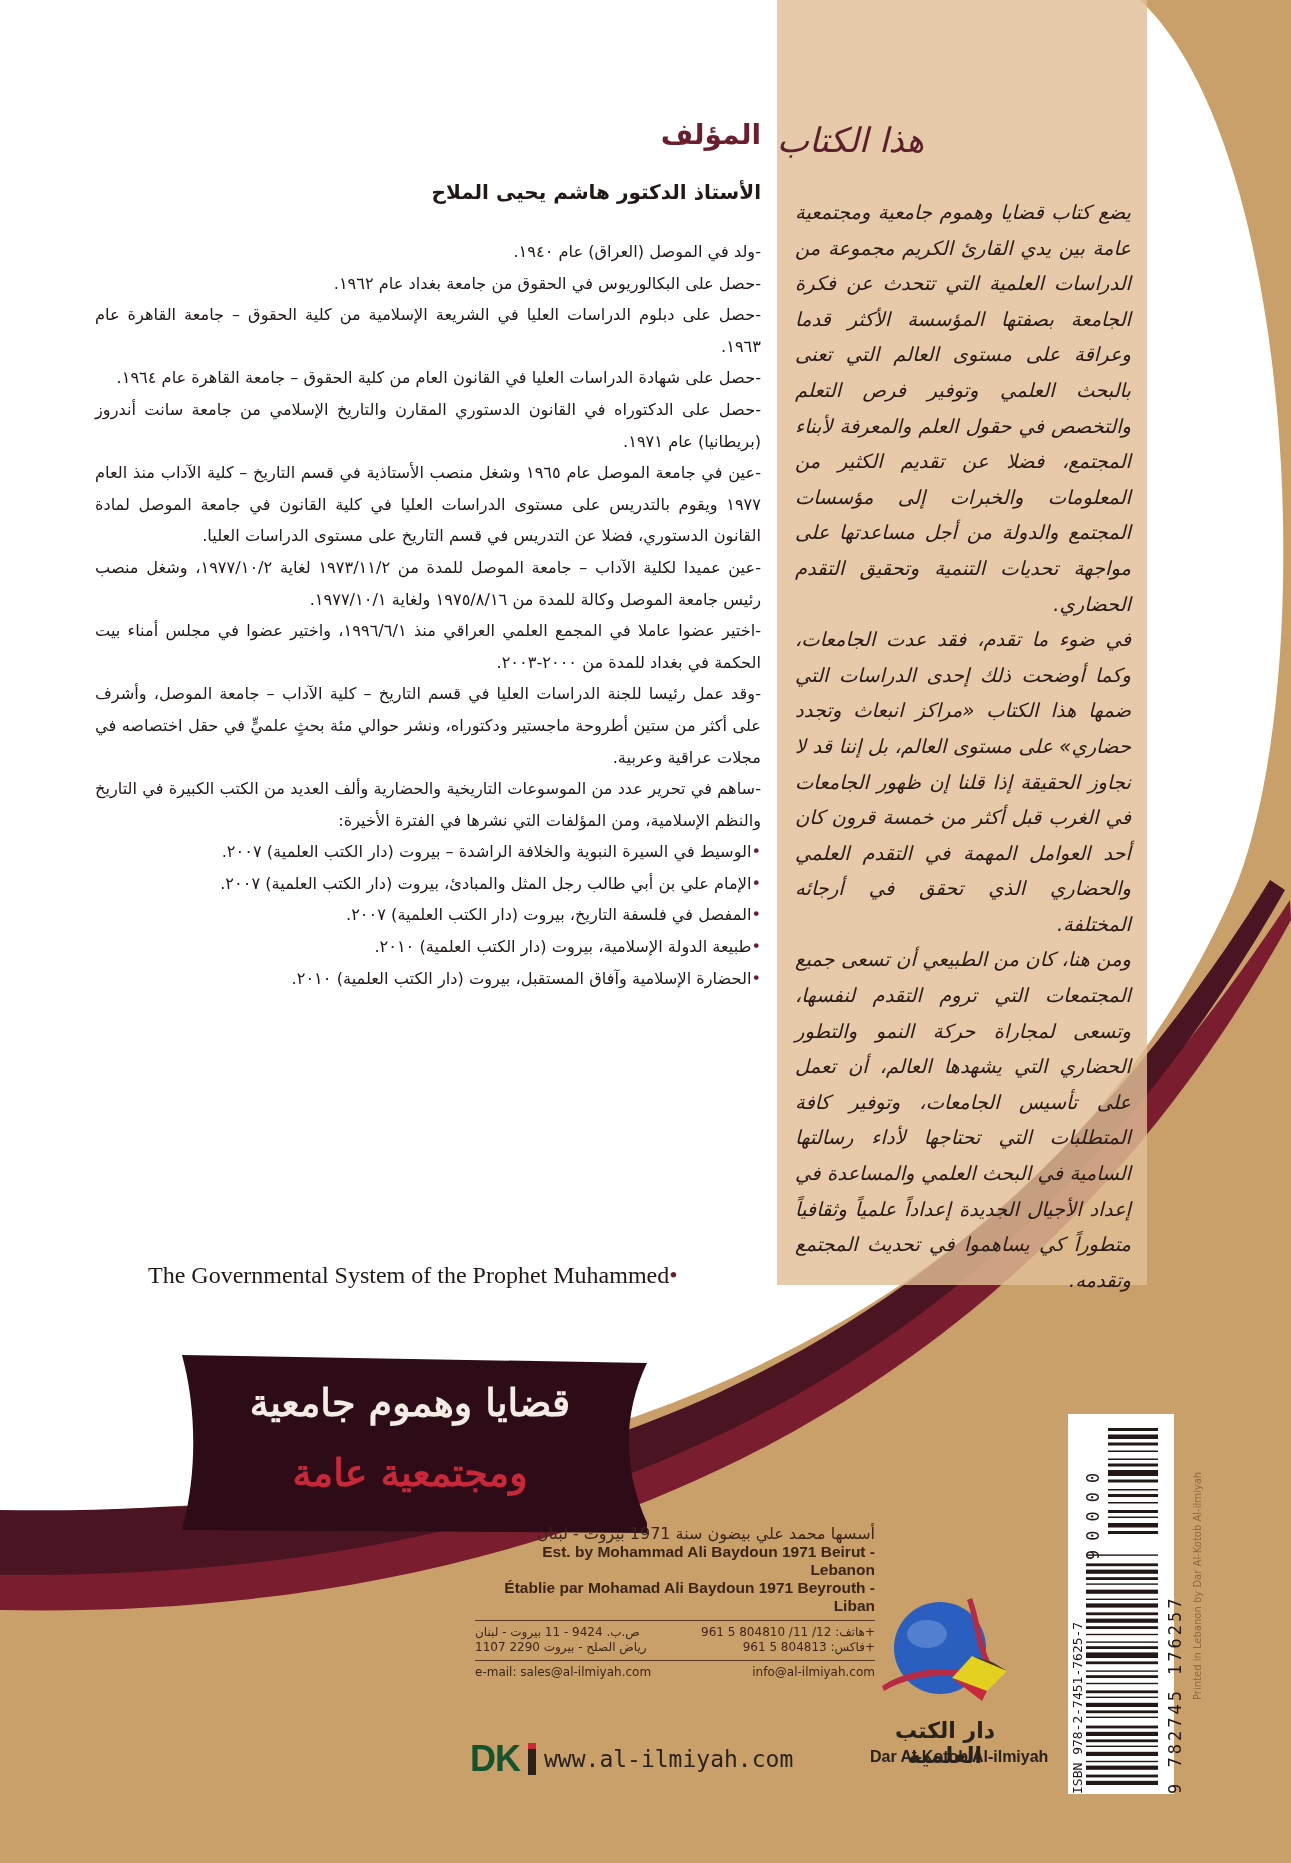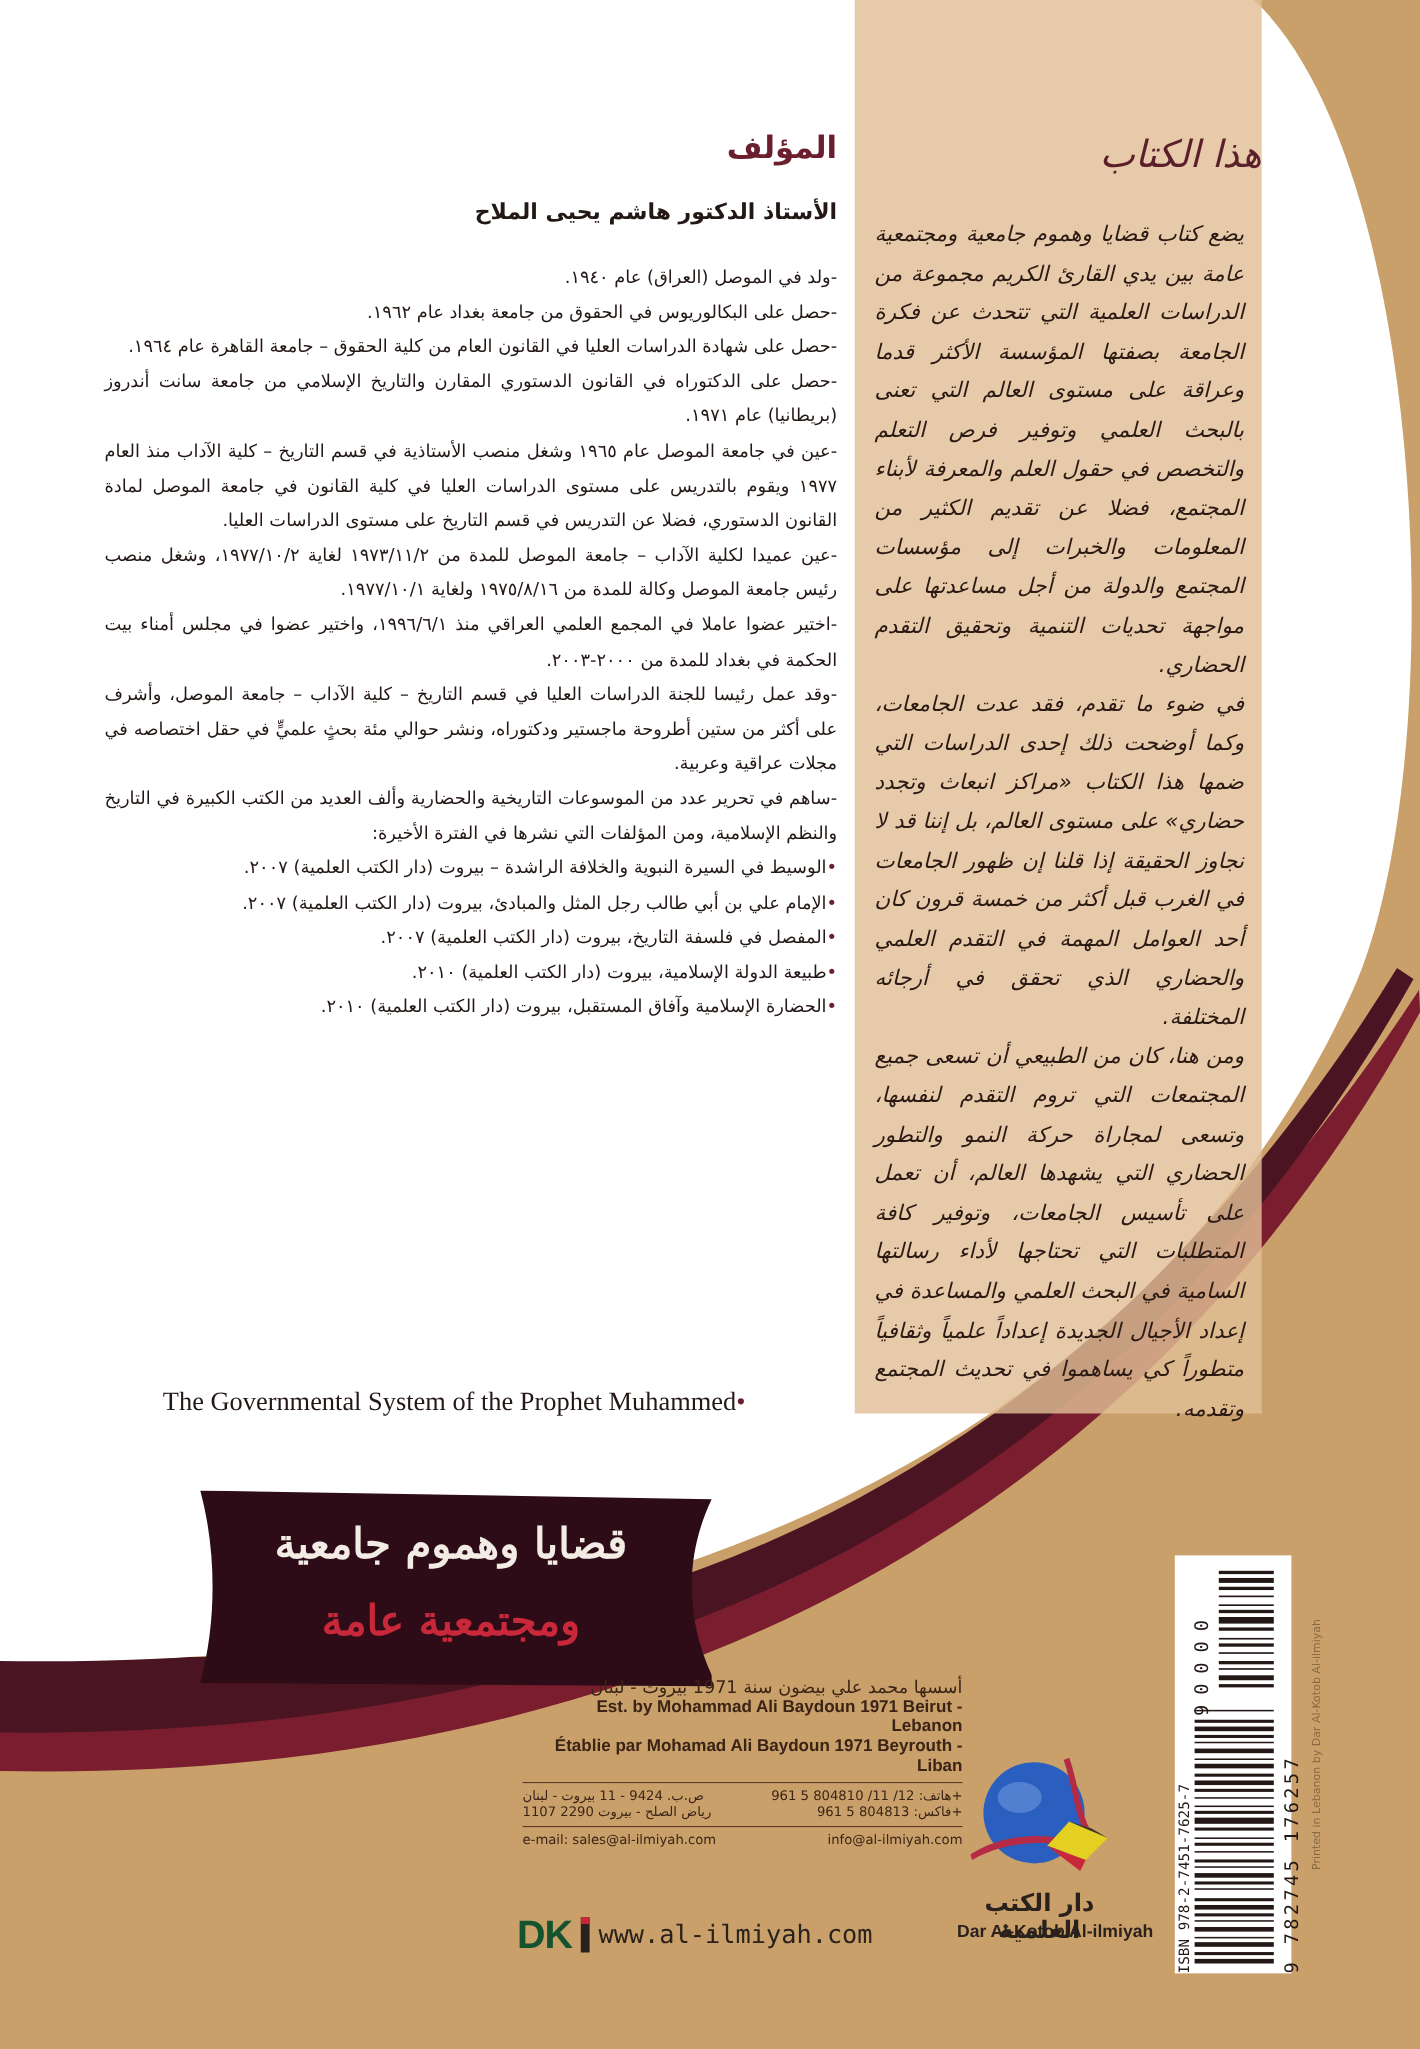--- a/index.html
+++ b/index.html
@@ -1,19 +1,19 @@
 <!DOCTYPE html>
 <html><head>
 <meta charset="utf-8">
 <style>
   html,body{margin:0;padding:0;}
   body{width:1291px;height:1863px;position:relative;overflow:hidden;background:#c9a06a;font-family:"DejaVu Sans",sans-serif;}
   .bg-svg{position:absolute;left:0;top:0;width:1291px;height:1863px;}
   .about-panel{position:absolute;left:777px;top:0;width:370px;height:1285px;background:rgba(226,190,150,0.82);}
-  .about-title{position:absolute;left:777px;top:120px;width:370px;text-align:right;font-family:"DejaVu Serif",serif;font-size:34px;color:#5a1f2a;font-style:italic;direction:rtl;}
+  .about-title{position:absolute;left:777px;top:120px;width:370px;text-align:left;font-family:"DejaVu Serif",serif;font-size:34px;color:#5a1f2a;font-style:italic;direction:rtl;}
   .about-body{position:absolute;left:795px;top:195px;width:336px;direction:rtl;text-align:justify;font-family:"DejaVu Sans",sans-serif;font-size:19.5px;line-height:35.6px;color:#2b1a14;}
   .about-body p{margin:0;font-style:italic;}
   .author-heading{position:absolute;right:530px;top:118px;font-family:"DejaVu Sans",sans-serif;font-weight:bold;font-size:28px;color:#6b1f2e;direction:rtl;}
   .author-name{position:absolute;right:530px;top:180px;font-family:"DejaVu Sans",sans-serif;font-weight:bold;font-size:20px;color:#231815;direction:rtl;}
   .bio{position:absolute;left:95px;top:236px;width:666px;direction:rtl;text-align:justify;font-family:"DejaVu Sans",sans-serif;font-size:16.2px;line-height:31.6px;color:#231815;}
   .bio p{margin:0;}
   .book-list{margin:0;padding:0;list-style:none;}
   .book-list li{margin:0;}
   .bullet{color:#6b1f2e;}
   .book-en{position:absolute;left:148px;top:1262px;font-family:"Liberation Serif",serif;font-size:24px;color:#231815;}
@@ -58,20 +58,21 @@
   <p>يضع كتاب قضايا وهموم جامعية ومجتمعية عامة بين يدي القارئ الكريم مجموعة من الدراسات العلمية التي تتحدث عن فكرة الجامعة بصفتها المؤسسة الأكثر قدما وعراقة على مستوى العالم التي تعنى بالبحث العلمي وتوفير فرص التعلم والتخصص في حقول العلم والمعرفة لأبناء المجتمع، فضلا عن تقديم الكثير من المعلومات والخبرات إلى مؤسسات المجتمع والدولة من أجل مساعدتها على مواجهة تحديات التنمية وتحقيق التقدم الحضاري.</p>
   <p>في ضوء ما تقدم، فقد عدت الجامعات، وكما أوضحت ذلك إحدى الدراسات التي ضمها هذا الكتاب «مراكز انبعاث وتجدد حضاري» على مستوى العالم، بل إننا قد لا نجاوز الحقيقة إذا قلنا إن ظهور الجامعات في الغرب قبل أكثر من خمسة قرون كان أحد العوامل المهمة في التقدم العلمي والحضاري الذي تحقق في أرجائه المختلفة.</p>
   <p>ومن هنا، كان من الطبيعي أن تسعى جميع المجتمعات التي تروم التقدم لنفسها، وتسعى لمجاراة حركة النمو والتطور الحضاري التي يشهدها العالم، أن تعمل على تأسيس الجامعات، وتوفير كافة المتطلبات التي تحتاجها لأداء رسالتها السامية في البحث العلمي والمساعدة في إعداد الأجيال الجديدة إعداداً علمياً وثقافياً متطوراً كي يساهموا في تحديث المجتمع وتقدمه.</p>
 </div>
 
 <div class="author-heading">المؤلف</div>
 <div class="author-name">الأستاذ الدكتور هاشم يحيى الملاح</div>
 <div class="bio">
   <p>-ولد في الموصل (العراق) عام ١٩٤٠.</p>
   <p>-حصل على البكالوريوس في الحقوق من جامعة بغداد عام ١٩٦٢.</p>
+  <p>-حصل على دبلوم الدراسات العليا في الشريعة الإسلامية من كلية الحقوق – جامعة القاهرة عام ١٩٦٣.</p>
   <p>-حصل على شهادة الدراسات العليا في القانون العام من كلية الحقوق – جامعة القاهرة عام ١٩٦٤.</p>
   <p>-حصل على الدكتوراه في القانون الدستوري المقارن والتاريخ الإسلامي من جامعة سانت أندروز (بريطانيا) عام ١٩٧١.</p>
   <p>-عين في جامعة الموصل عام ١٩٦٥ وشغل منصب الأستاذية في قسم التاريخ – كلية الآداب منذ العام ١٩٧٧ ويقوم بالتدريس على مستوى الدراسات العليا في كلية القانون في جامعة الموصل لمادة القانون الدستوري، فضلا عن التدريس في قسم التاريخ على مستوى الدراسات العليا.</p>
   <p>-عين عميدا لكلية الآداب – جامعة الموصل للمدة من ١٩٧٣/١١/٢ لغاية ١٩٧٧/١٠/٢، وشغل منصب رئيس جامعة الموصل وكالة للمدة من ١٩٧٥/٨/١٦ ولغاية ١٩٧٧/١٠/١.</p>
   <p>-اختير عضوا عاملا في المجمع العلمي العراقي منذ ١٩٩٦/٦/١، واختير عضوا في مجلس أمناء بيت الحكمة في بغداد للمدة من ٢٠٠٠-٢٠٠٣.</p>
   <p>-وقد عمل رئيسا للجنة الدراسات العليا في قسم التاريخ – كلية الآداب – جامعة الموصل، وأشرف على أكثر من ستين أطروحة ماجستير ودكتوراه، ونشر حوالي مئة بحثٍ علميٍّ في حقل اختصاصه في مجلات عراقية وعربية.</p>
   <p>-ساهم في تحرير عدد من الموسوعات التاريخية والحضارية وألف العديد من الكتب الكبيرة في التاريخ والنظم الإسلامية، ومن المؤلفات التي نشرها في الفترة الأخيرة:</p>
   <ul class="book-list">
     <li><span class="bullet">•</span><span>الوسيط في السيرة النبوية والخلافة الراشدة – بيروت (دار الكتب العلمية) ٢٠٠٧.</span></li>
     <li><span class="bullet">•</span><span>الإمام علي بن أبي طالب رجل المثل والمبادئ، بيروت (دار الكتب العلمية) ٢٠٠٧.</span></li>

